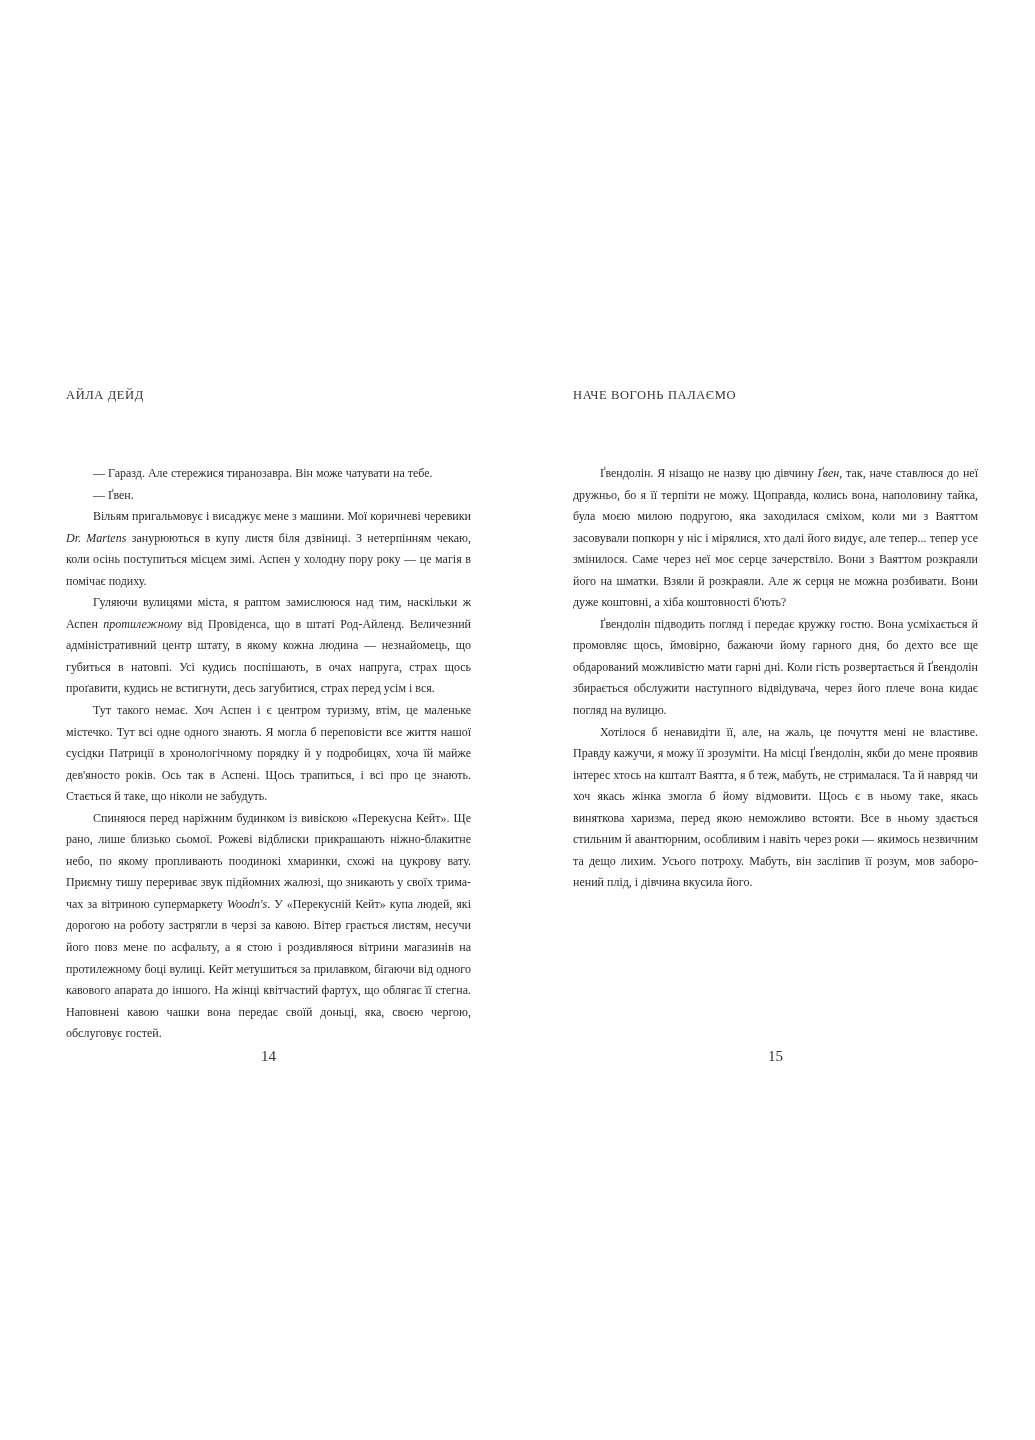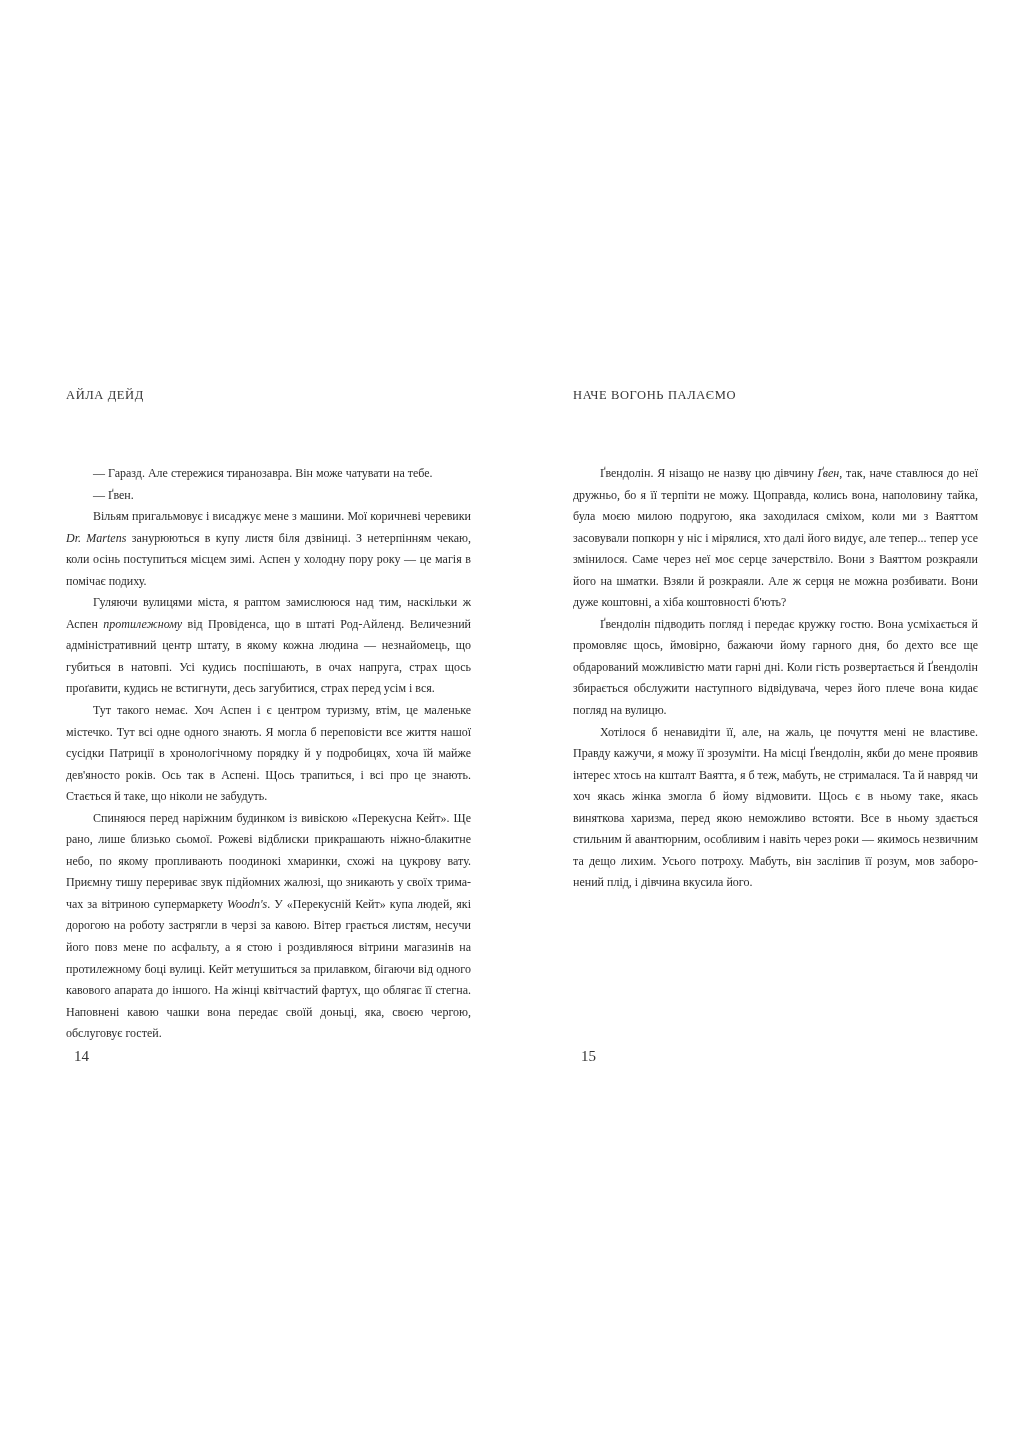--- a/index.html
+++ b/index.html
@@ -43,23 +43,23 @@
       hyphens: manual;
       margin-top: 37px;
     }
     .body-text p {
       margin: 0;
       text-indent: 27px;
     }
     .page-number {
       position: absolute;
       top: 1048px;
-      left: 8px;
+      left: 0;
       width: 100%;
-      text-align: left;
+      text-align: center;
       font-size: 15px;
       color: #333;
     }
     i { }
   </style>
 </head>
 <body>
 
 <div class="page left">
   <div class="running-head">АЙЛА ДЕЙД</div>

